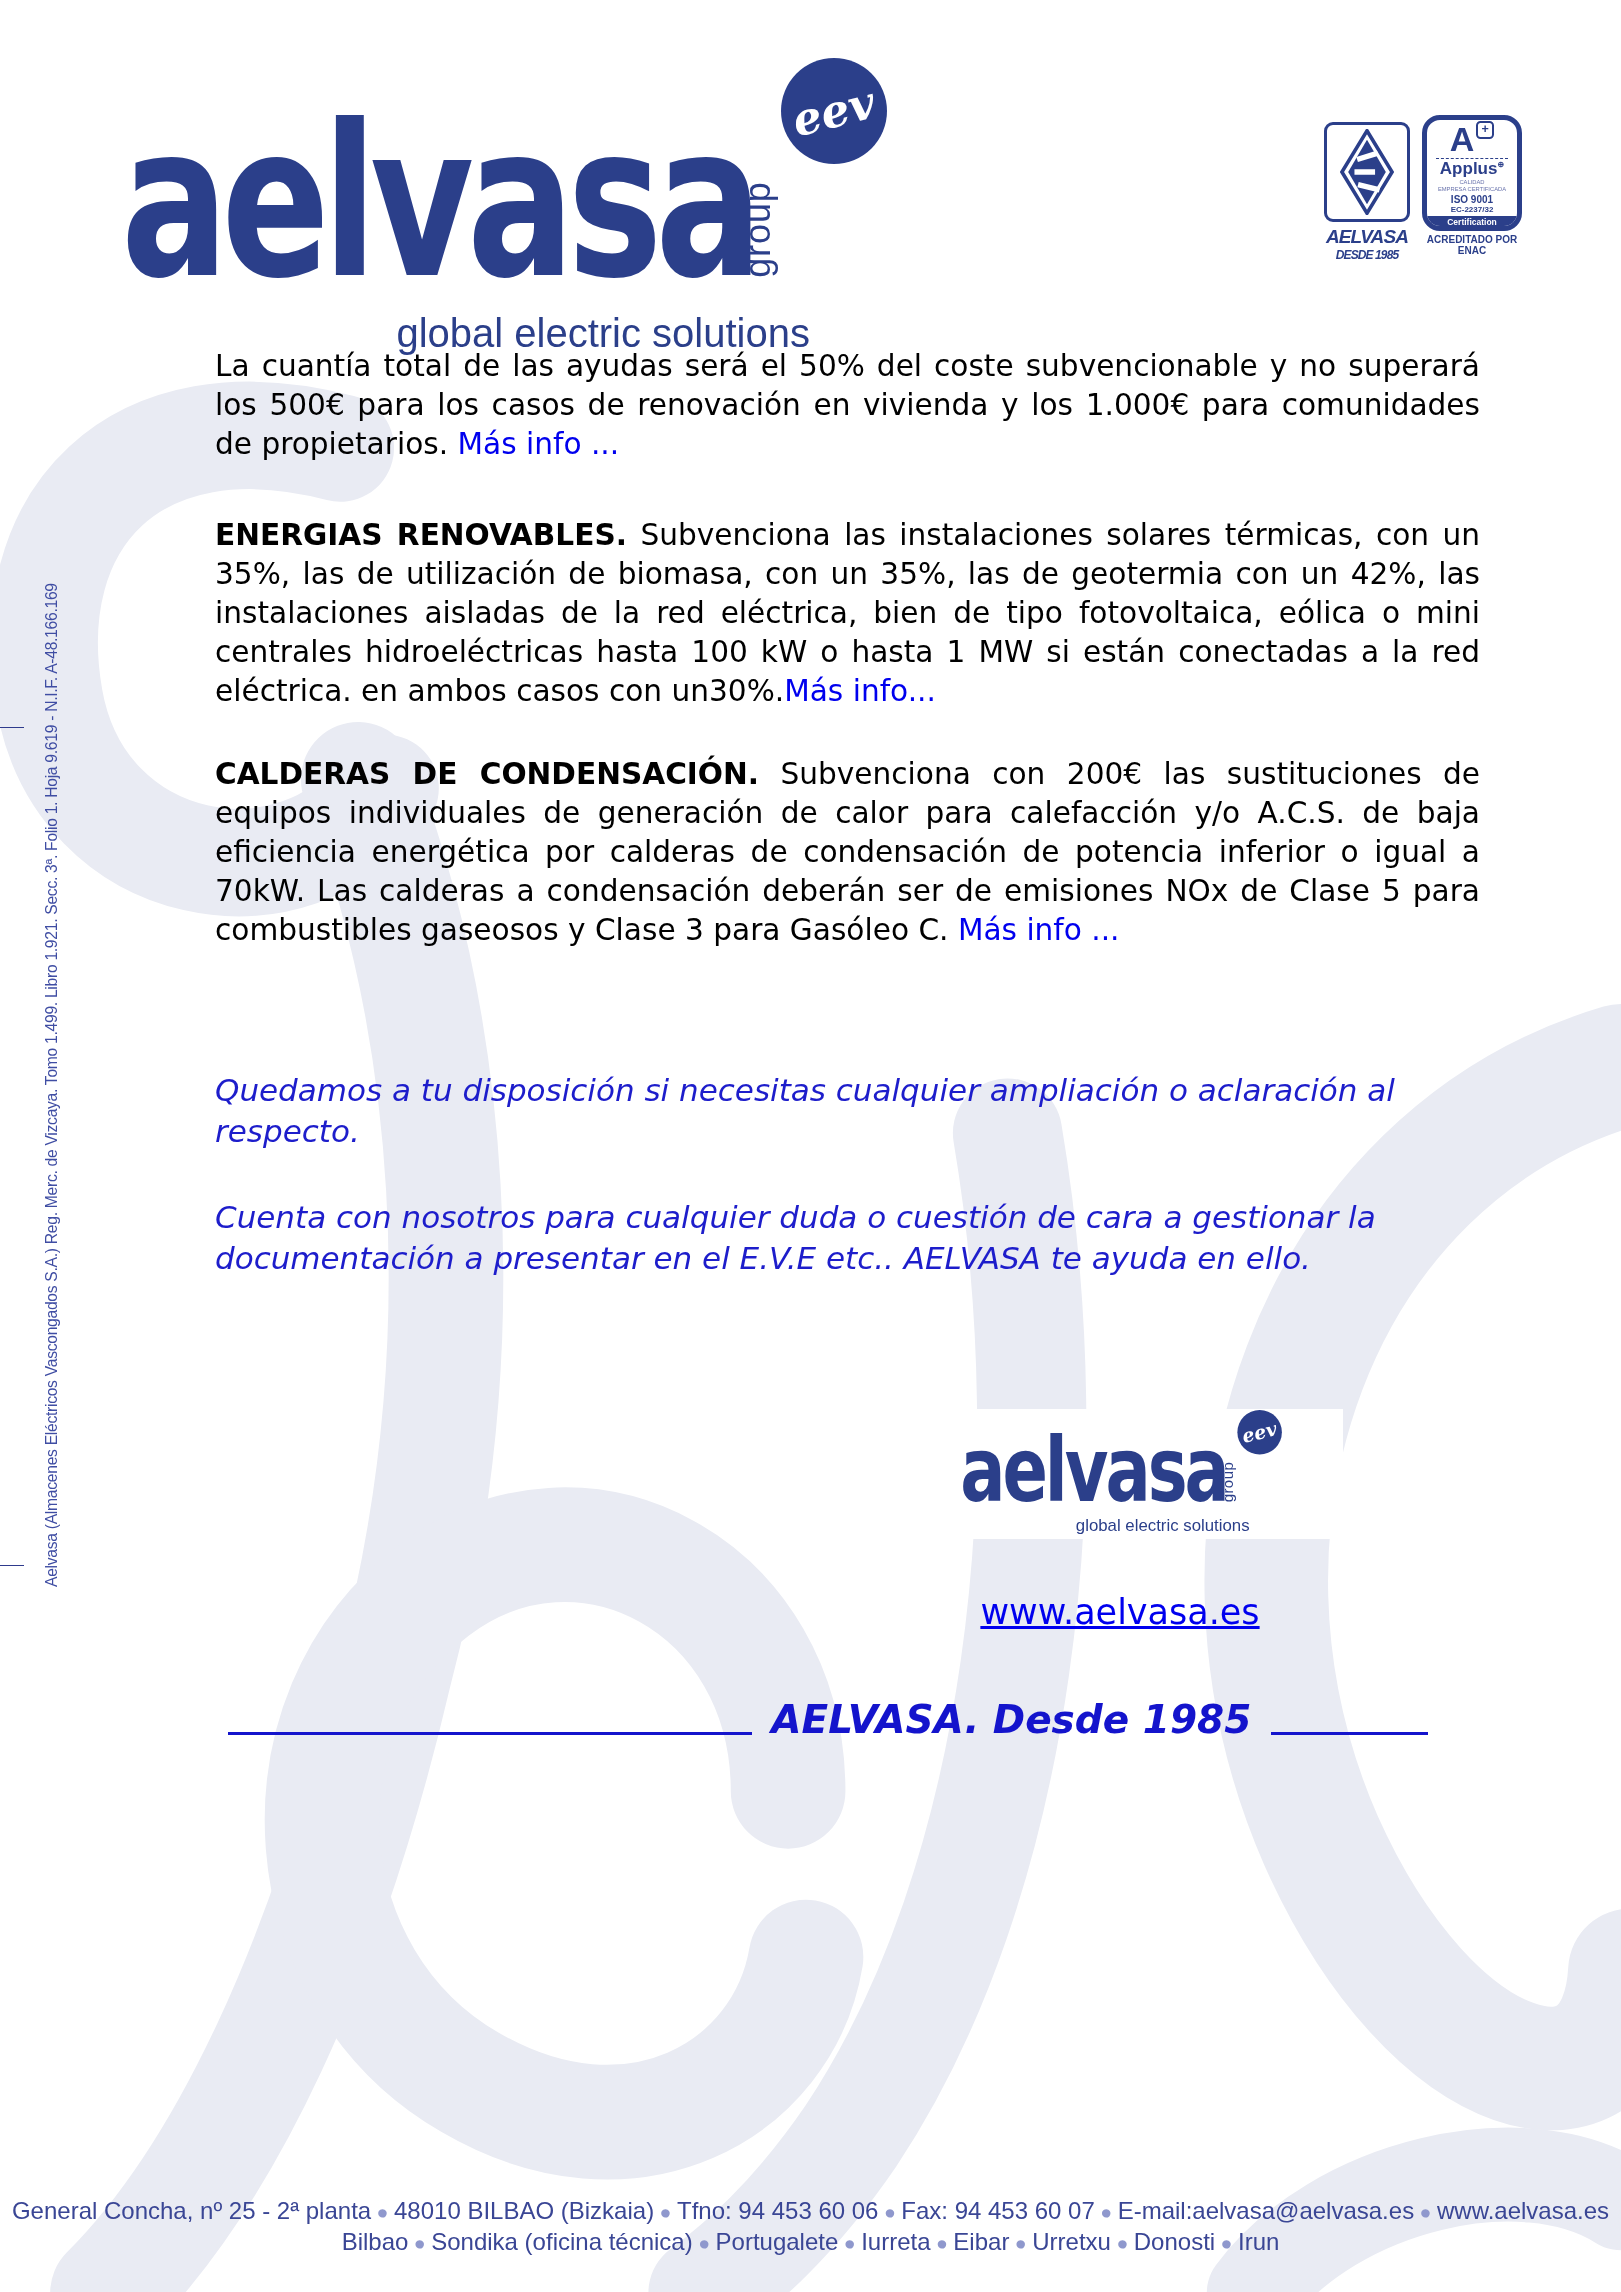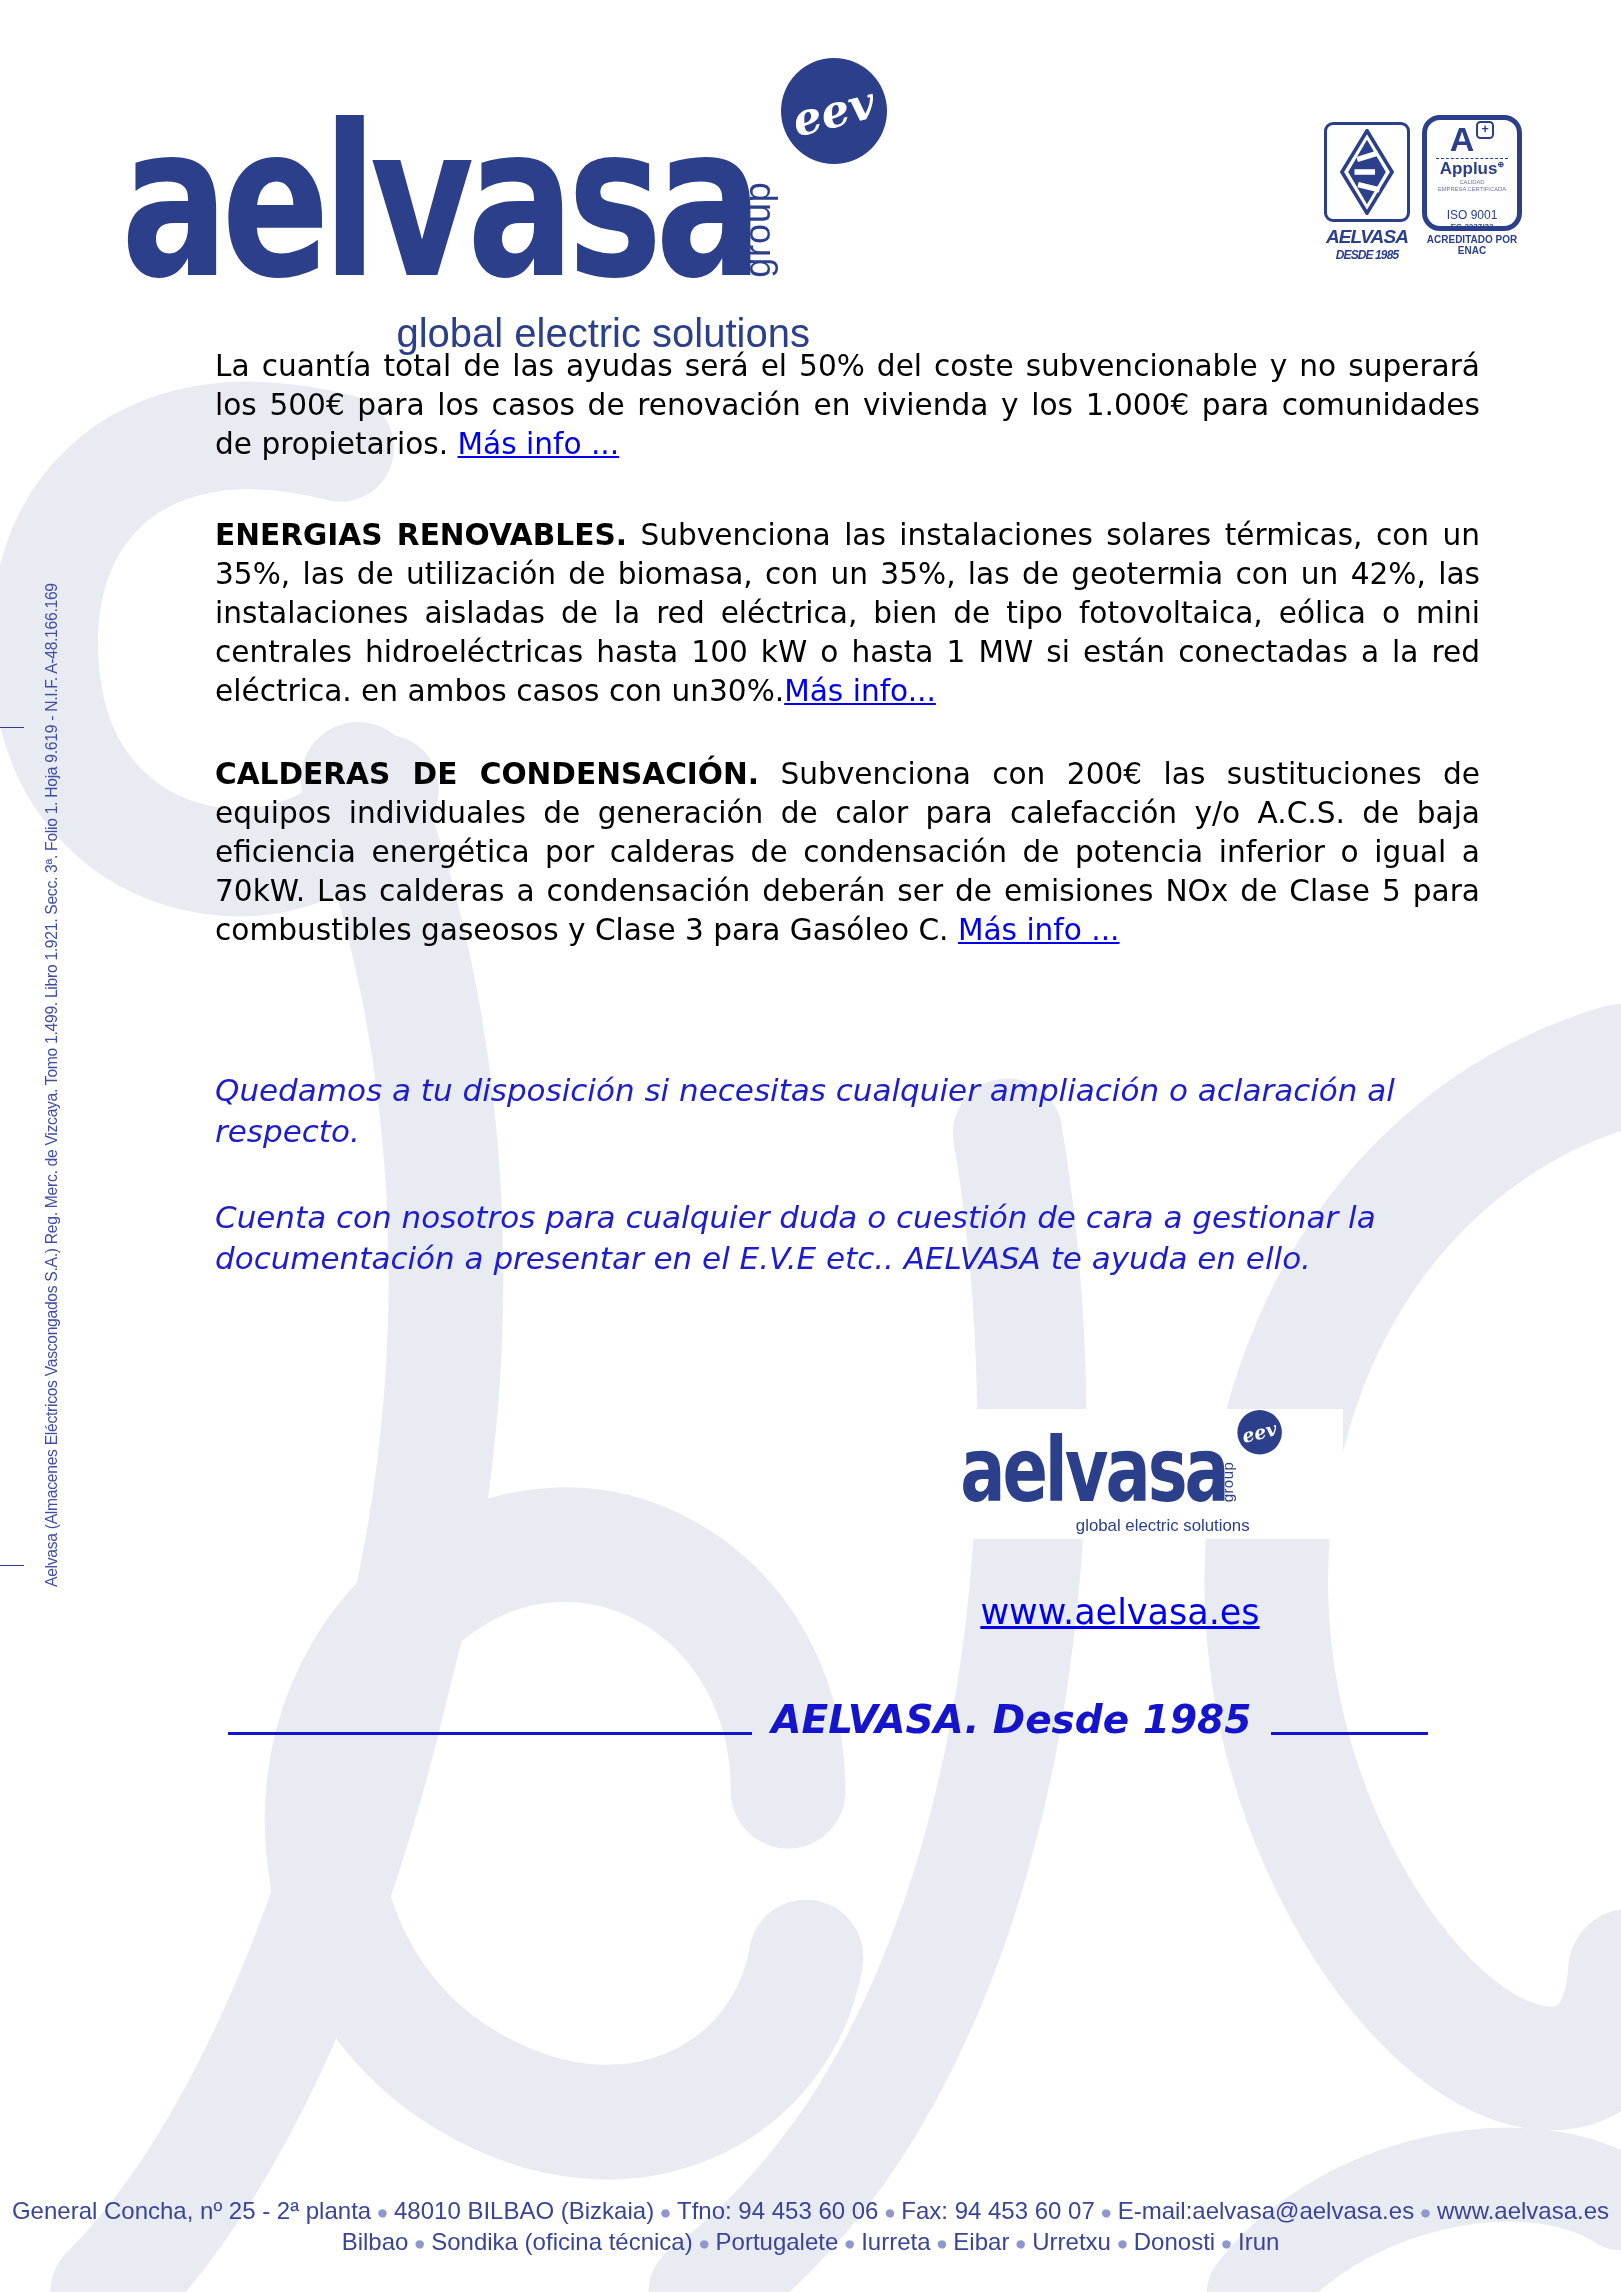--- a/index.html
+++ b/index.html
@@ -46,33 +46,33 @@
   .applus-frame{width:100px;height:116px;border:5.4px solid #2b3f8a;border-radius:18px;box-sizing:border-box;
                 background:#fff;display:flex;flex-direction:column;align-items:center;overflow:hidden;}
   .applus-a-row{display:flex;align-items:flex-start;margin-top:1.8px;line-height:1;}
   .applus-a{font-size:34px;font-weight:bold;line-height:1;}
   .applus-plus{width:14.3px;height:14.3px;border:2.7px solid #2b3f8a;border-radius:4.5px;font-size:12.5px;
                font-weight:bold;line-height:12.5px;margin-left:1.8px;margin-top:-0.9px;}
   .applus-dash{width:80%;border-top:1.8px dashed #2b3f8a;margin:2.7px 0 0.9px 0;}
   .applus-brand{font-size:17px;font-weight:bold;line-height:1.1;}
   .applus-reg{font-size:8px;vertical-align:super;}
   .applus-sub{font-size:5.8px;color:#6a74ad;line-height:1.2;}
-  .applus-iso{font-size:12px;font-weight:normal;margin-top:15px;}
+  .applus-iso{font-size:10px;font-weight:bold;margin-top:1px;}
   .applus-no{font-size:8px;font-weight:bold;margin-bottom:1.8px;}
   .applus-ctc{width:100%;background:#2b3f8a;color:#fff;font-size:8.5px;font-weight:bold;
               line-height:1.15;padding:2.7px 1.8px 3.6px 1.8px;box-sizing:border-box;margin-top:auto;}
   .applus-enac{font-size:10px;font-weight:bold;margin-top:2.7px;letter-spacing:0;}
 
   
   .content{position:absolute;left:215px;top:347px;width:1265px;z-index:2;}
   .para{margin:0;font-size:29.6px;line-height:39px;text-align:justify;}
   .p1{margin-bottom:52px;}
   .p2{margin-bottom:44px;}
   .para strong{font-weight:bold;}
-  .link{color:#0000ee;text-decoration:underline;cursor:pointer;}
+  .link{color:#0000ee;cursor:pointer;}
   .note{margin:0;font-style:italic;color:#1d1dcb;font-size:31px;line-height:41px;text-align:left;}
   .note1{margin-top:120px;}
   .note2{margin-top:45px;}
 
   
   .website{position:absolute;left:896px;top:1592px;width:448px;text-align:center;font-size:35px;z-index:2;}
   .website a{color:#0000ee;text-decoration:underline;cursor:pointer;}
   .sig-row{position:absolute;left:228px;top:1700px;width:1200px;display:flex;
            gap:19.7px;z-index:2;}
   .sig-line{border-bottom:3.6px solid #1414cc;margin-bottom:6.3px;}

